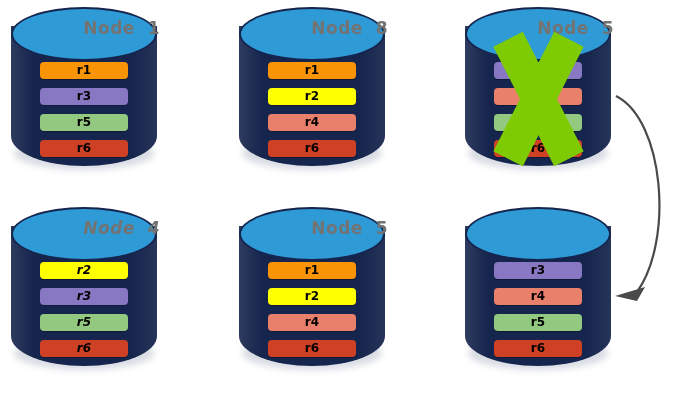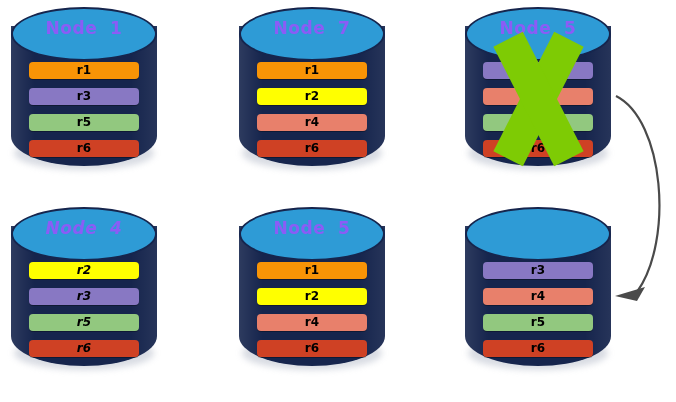--- a/index.html
+++ b/index.html
@@ -71,40 +71,40 @@
     border: 2px solid #16254d;
     box-sizing: border-box;
     border-radius: 50%;
     z-index: 3;
   }
   .node-title {
     position: absolute;
     left: 0;
     top: 14px;
     width: 152px;
-    text-align: center;
-    color: #8b5cf6;
+    text-align: right;
+    color: #737373;
     font-size: 17px;
     font-weight: bold;
     letter-spacing: .5px;
     z-index: 4;
     white-space: pre;
   }
 
   
   .records {
     position: absolute;
     left: 0;
     top: 58px;
     width: 152px;
     z-index: 2;
   }
   .record {
     position: relative;
-    width: 110px;
+    width: 88px;
     height: 17px;
     margin: 0 auto 9px auto;
     border-radius: 4px;
     color: #000000;
     font-size: 12px;
     font-weight: bold;
     text-align: center;
     line-height: 17px;
     box-shadow: 0 1px 0 rgba(0,0,0,.30);
   }
@@ -154,21 +154,21 @@
         <div class="record" style="background: rgb(248, 148, 6);">r1</div>
         <div class="record" style="background: rgb(136, 120, 195);">r3</div>
         <div class="record" style="background: rgb(146, 200, 127);">r5</div>
         <div class="record" style="background: rgb(207, 65, 36);">r6</div>
       </div>
     </div>
     <div class="node" style="left: 236px; top: 4px;">
       <div class="cyl-shadow"></div>
       <div class="cyl-body" style="background: rgb(22, 37, 77);"></div>
       <div class="cyl-top" style="background: rgb(46, 155, 214);"></div>
-      <div class="node-title">Node  7</div>
+      <div class="node-title">Node  8</div>
       <div class="records">
         <div class="record" style="background: rgb(248, 148, 6);">r1</div>
         <div class="record" style="background: rgb(255, 255, 0);">r2</div>
         <div class="record" style="background: rgb(232, 128, 107);">r4</div>
         <div class="record" style="background: rgb(207, 65, 36);">r6</div>
       </div>
     </div>
     <div class="node" style="left: 462px; top: 4px;">
       <div class="cyl-shadow"></div>
       <div class="cyl-body" style="background: rgb(22, 37, 77);"></div>

